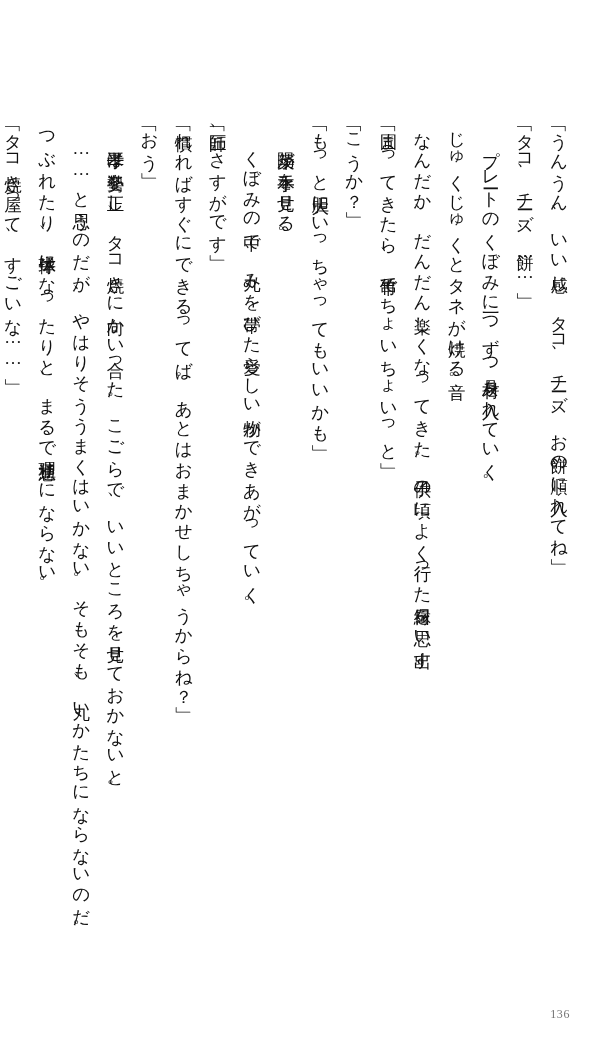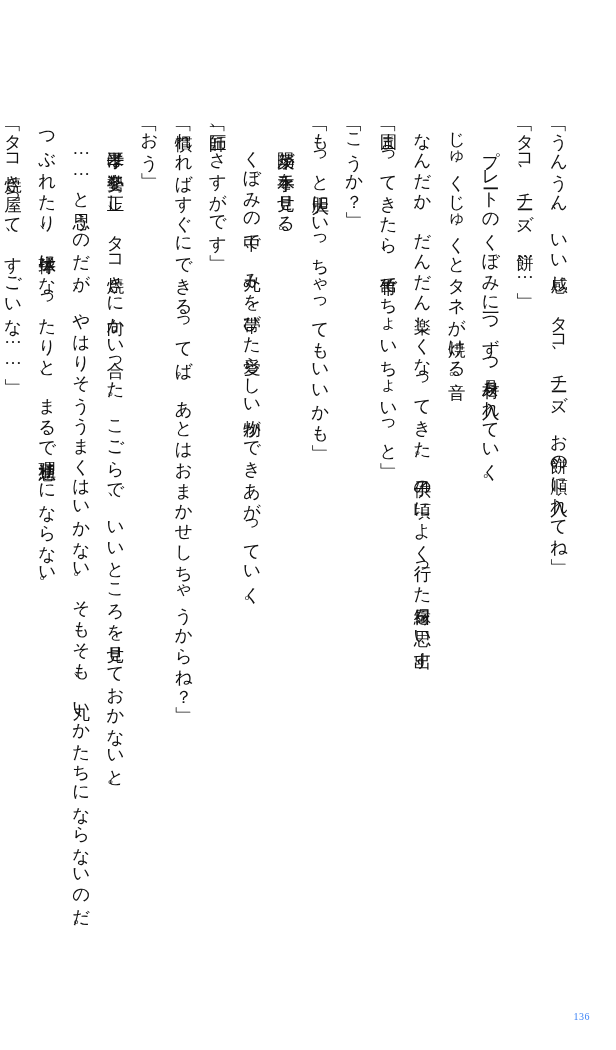--- a/index.html
+++ b/index.html
@@ -44,25 +44,25 @@
     display: block;
     margin: 0;
     padding: 0;
     text-indent: 0;
   }
   .para.indent {
     text-indent: 1em;
   }
   #page-number {
     position: absolute;
-    right: 26px;
+    right: 46px;
     bottom: 28px;
-    font-size: 10px;
+    font-size: 12px;
     font-family: "Liberation Serif", "DejaVu Serif", serif;
-    color: #3b82f6;
+    color: #737373;
     letter-spacing: 0.05em;
   }
 </style>
 </head>
 <body>
 
 <div id="page">
 
   <div id="text-area">
     <p class="para">「うんうん、いい感じ。タコ、チーズ、お餅の順に入れてね」</p>

